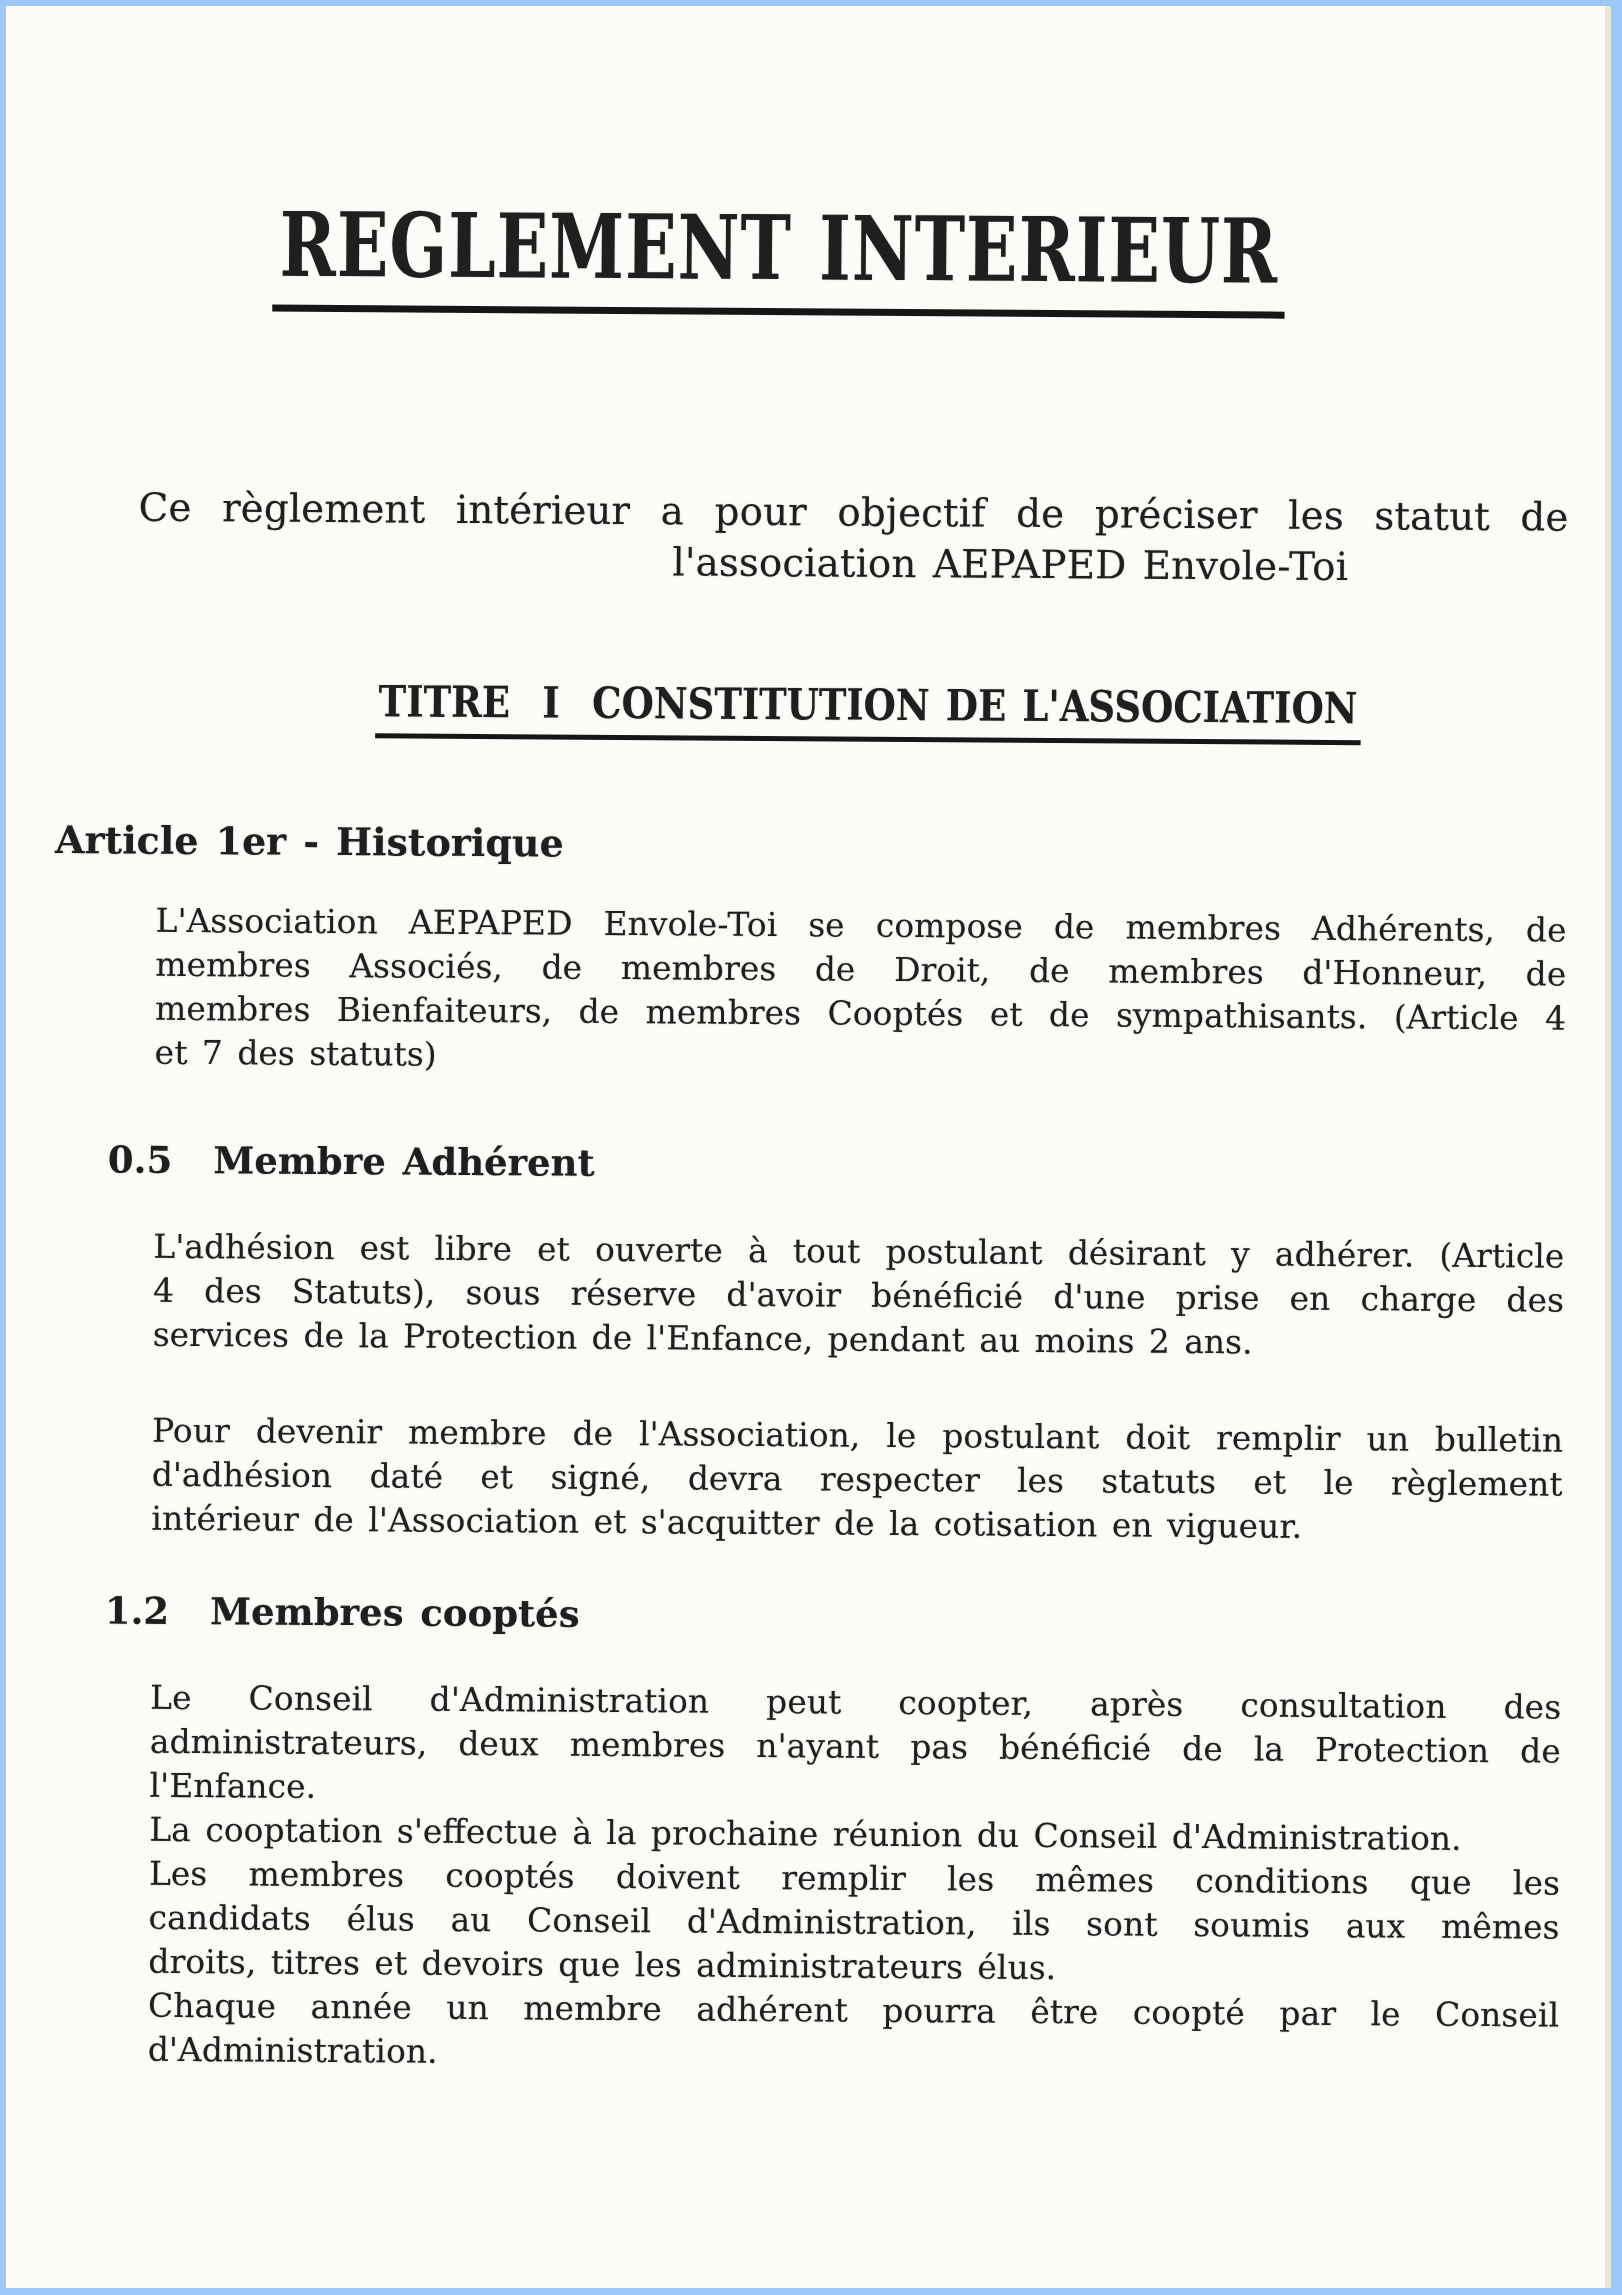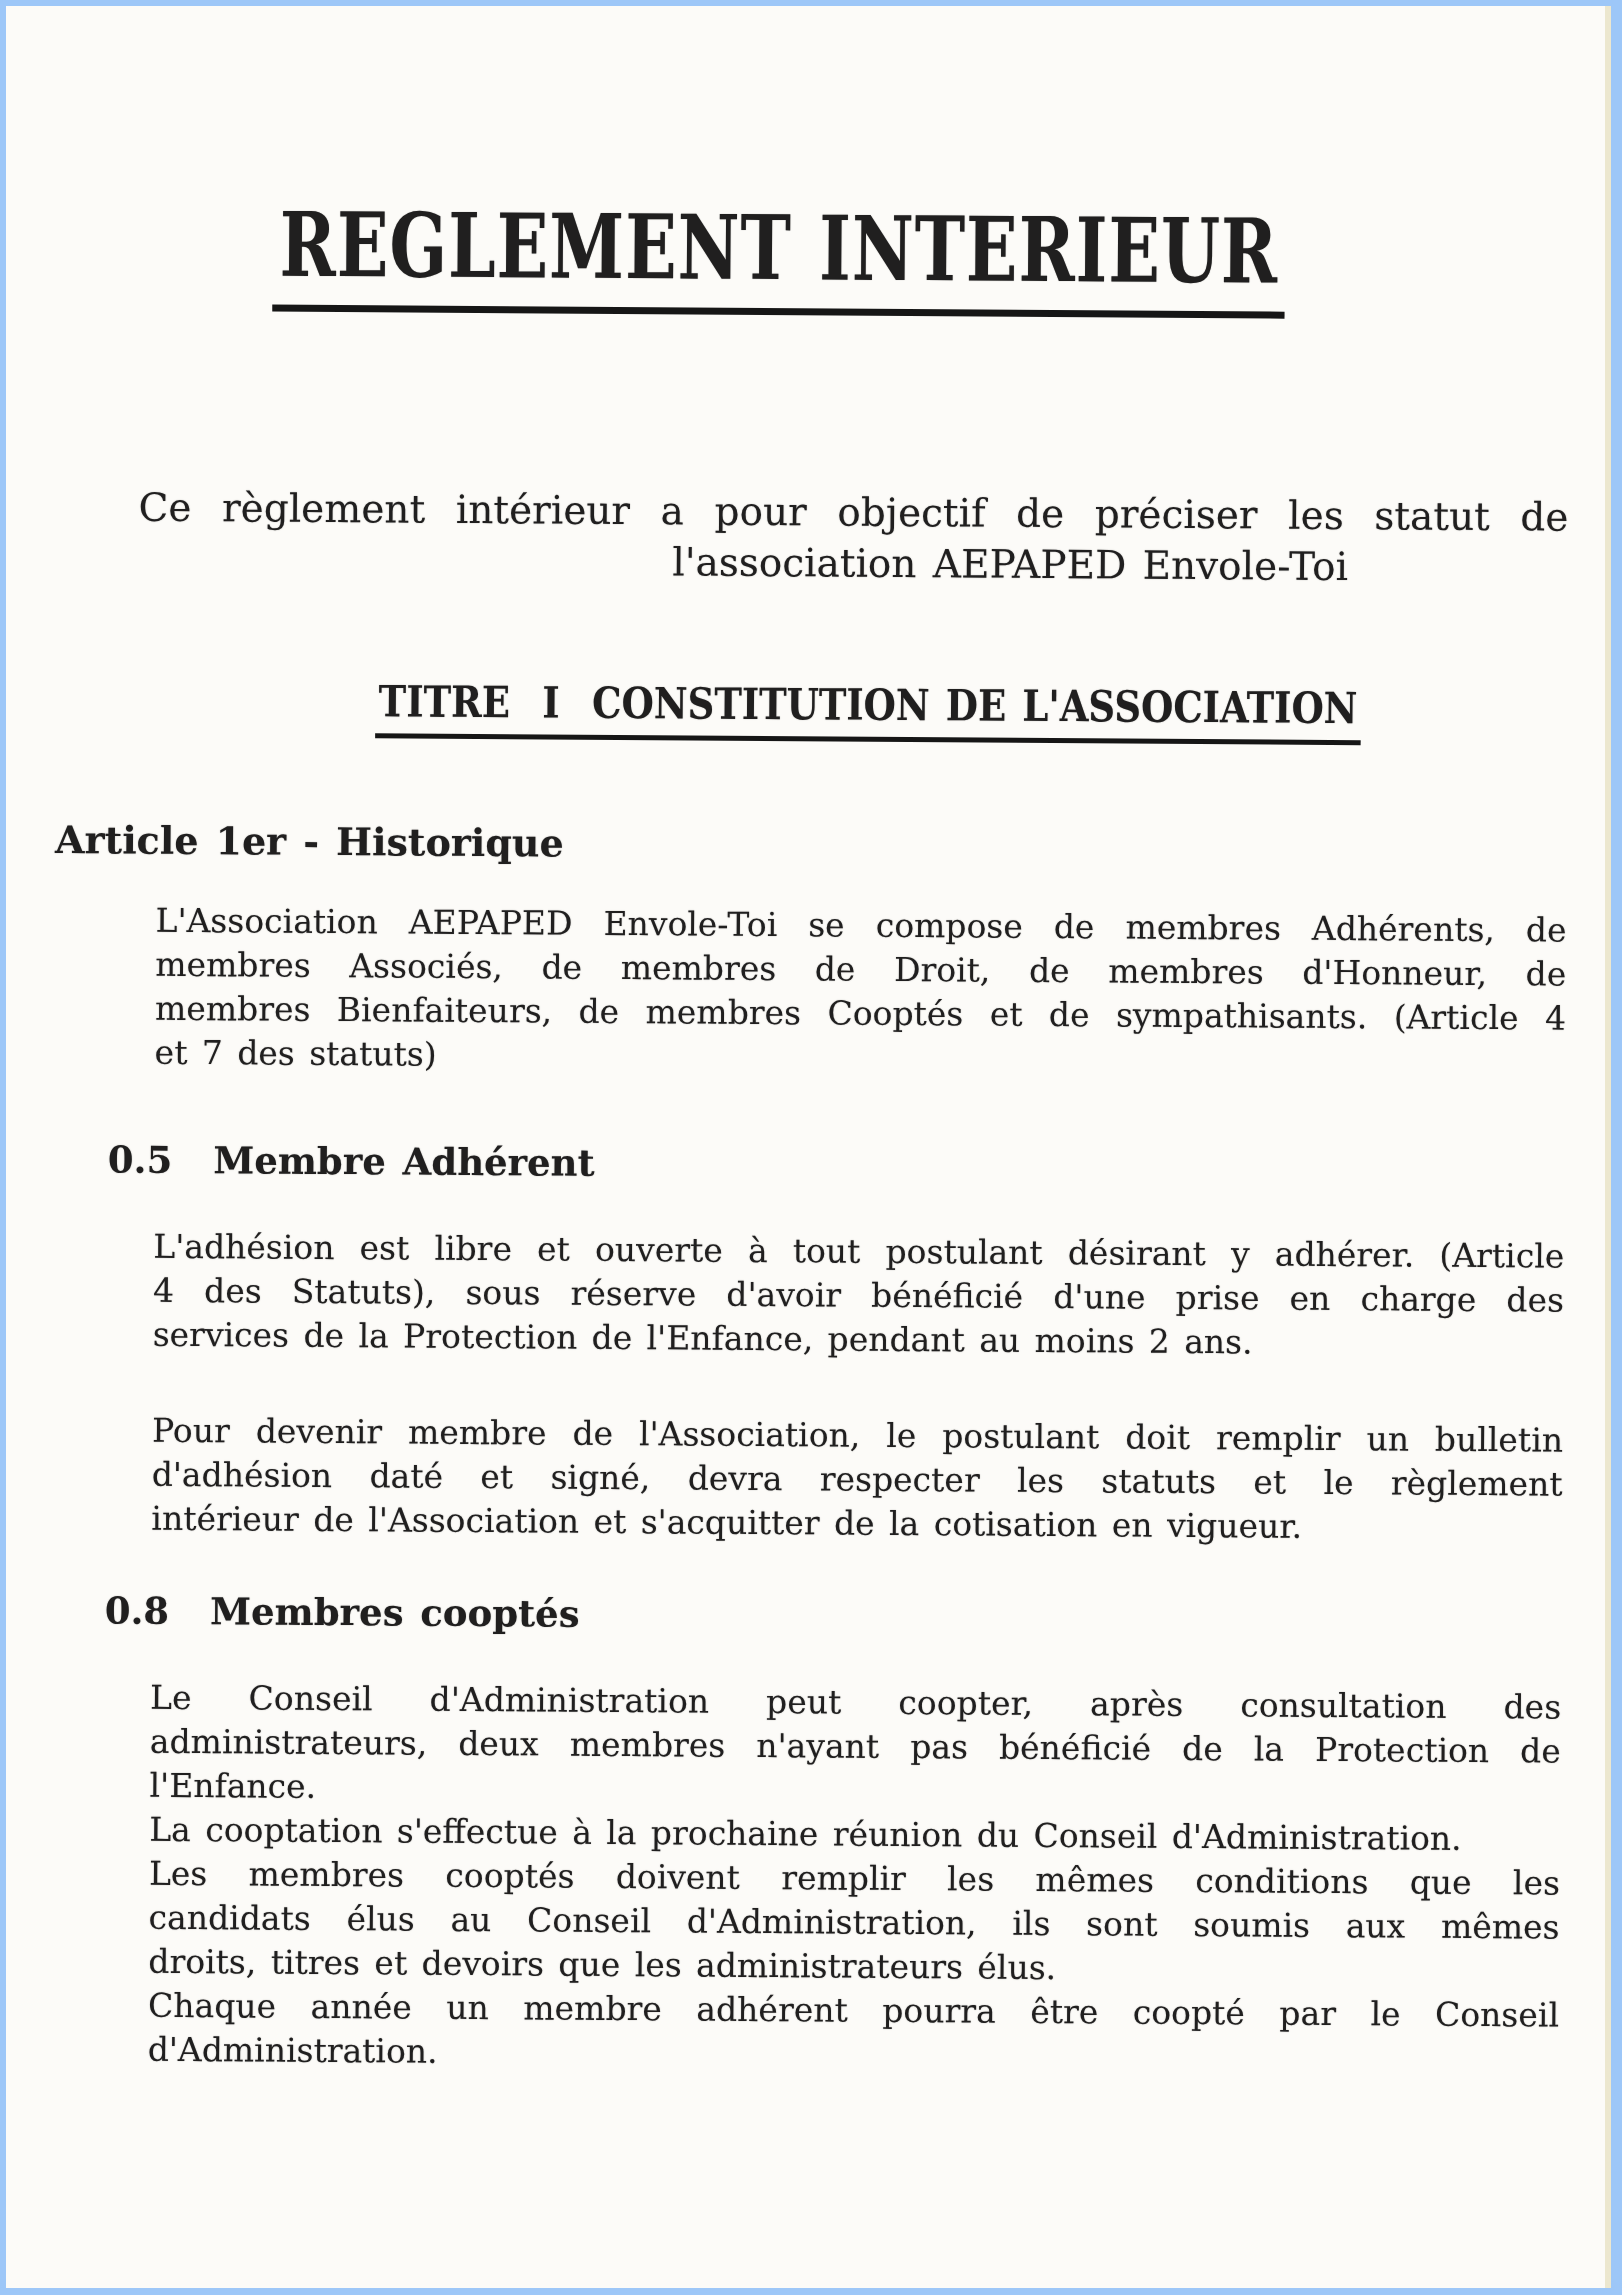--- a/index.html
+++ b/index.html
@@ -100,21 +100,21 @@
       <span class="ln">services de la Protection de l'Enfance, pendant au moins 2 ans.</span>
     </div>
 
     <div class="para p-11b">
       <span class="ln j">Pour devenir membre de l'Association, le postulant doit remplir un bulletin</span>
       <span class="ln j">d'adhésion daté et signé, devra respecter les statuts et le règlement</span>
       <span class="ln">intérieur de l'Association et  s'acquitter de la cotisation en vigueur.</span>
     </div>
 
     <div class="h-sec h-12">
-      <span class="sec-num">0.8</span><span class="sec-label">Membres cooptés</span>
+      <span class="sec-num">1.2</span><span class="sec-label">Membres cooptés</span>
     </div>
 
     <div class="para p-12">
       <span class="ln j">Le Conseil d'Administration peut coopter, après consultation des</span>
       <span class="ln j">administrateurs, deux membres n'ayant pas bénéficié de la Protection de</span>
       <span class="ln">l'Enfance.</span>
       <span class="ln">La cooptation s'effectue à la prochaine réunion du Conseil d'Administration.</span>
       <span class="ln j">Les membres cooptés doivent remplir les mêmes conditions que les</span>
       <span class="ln j">candidats élus au Conseil d'Administration, ils sont soumis aux mêmes</span>
       <span class="ln">droits, titres et devoirs que les administrateurs élus.</span>

